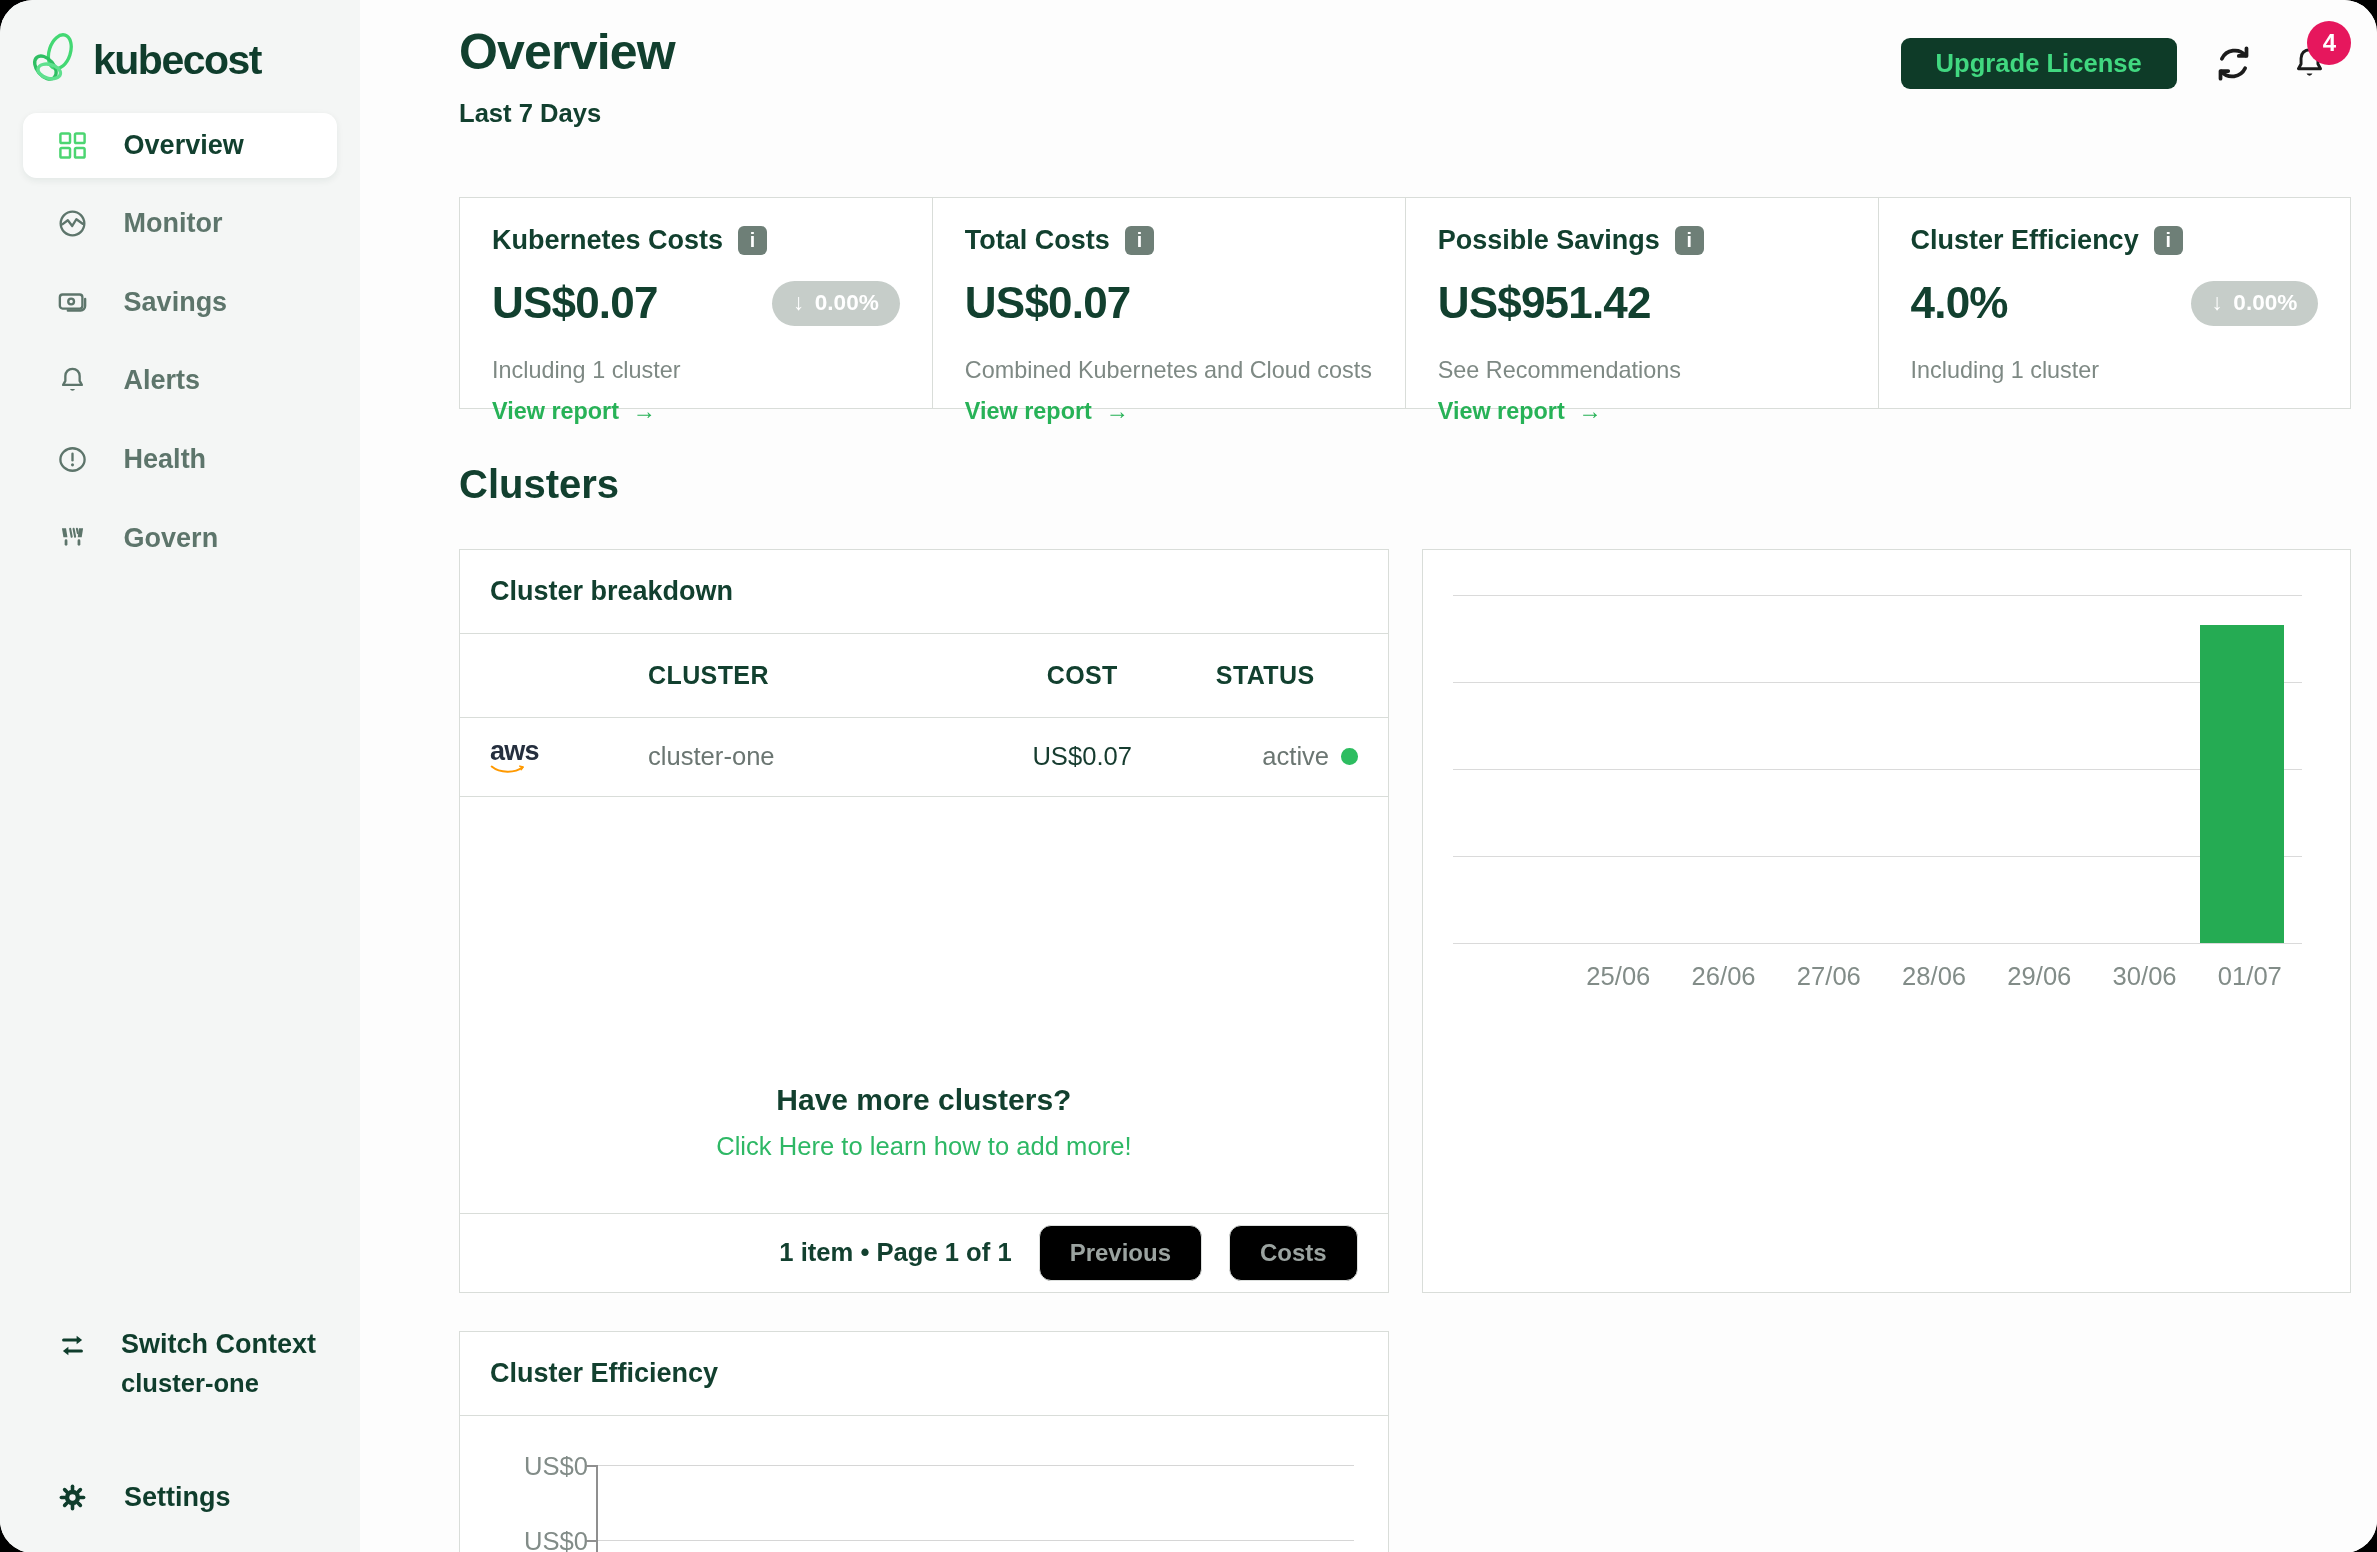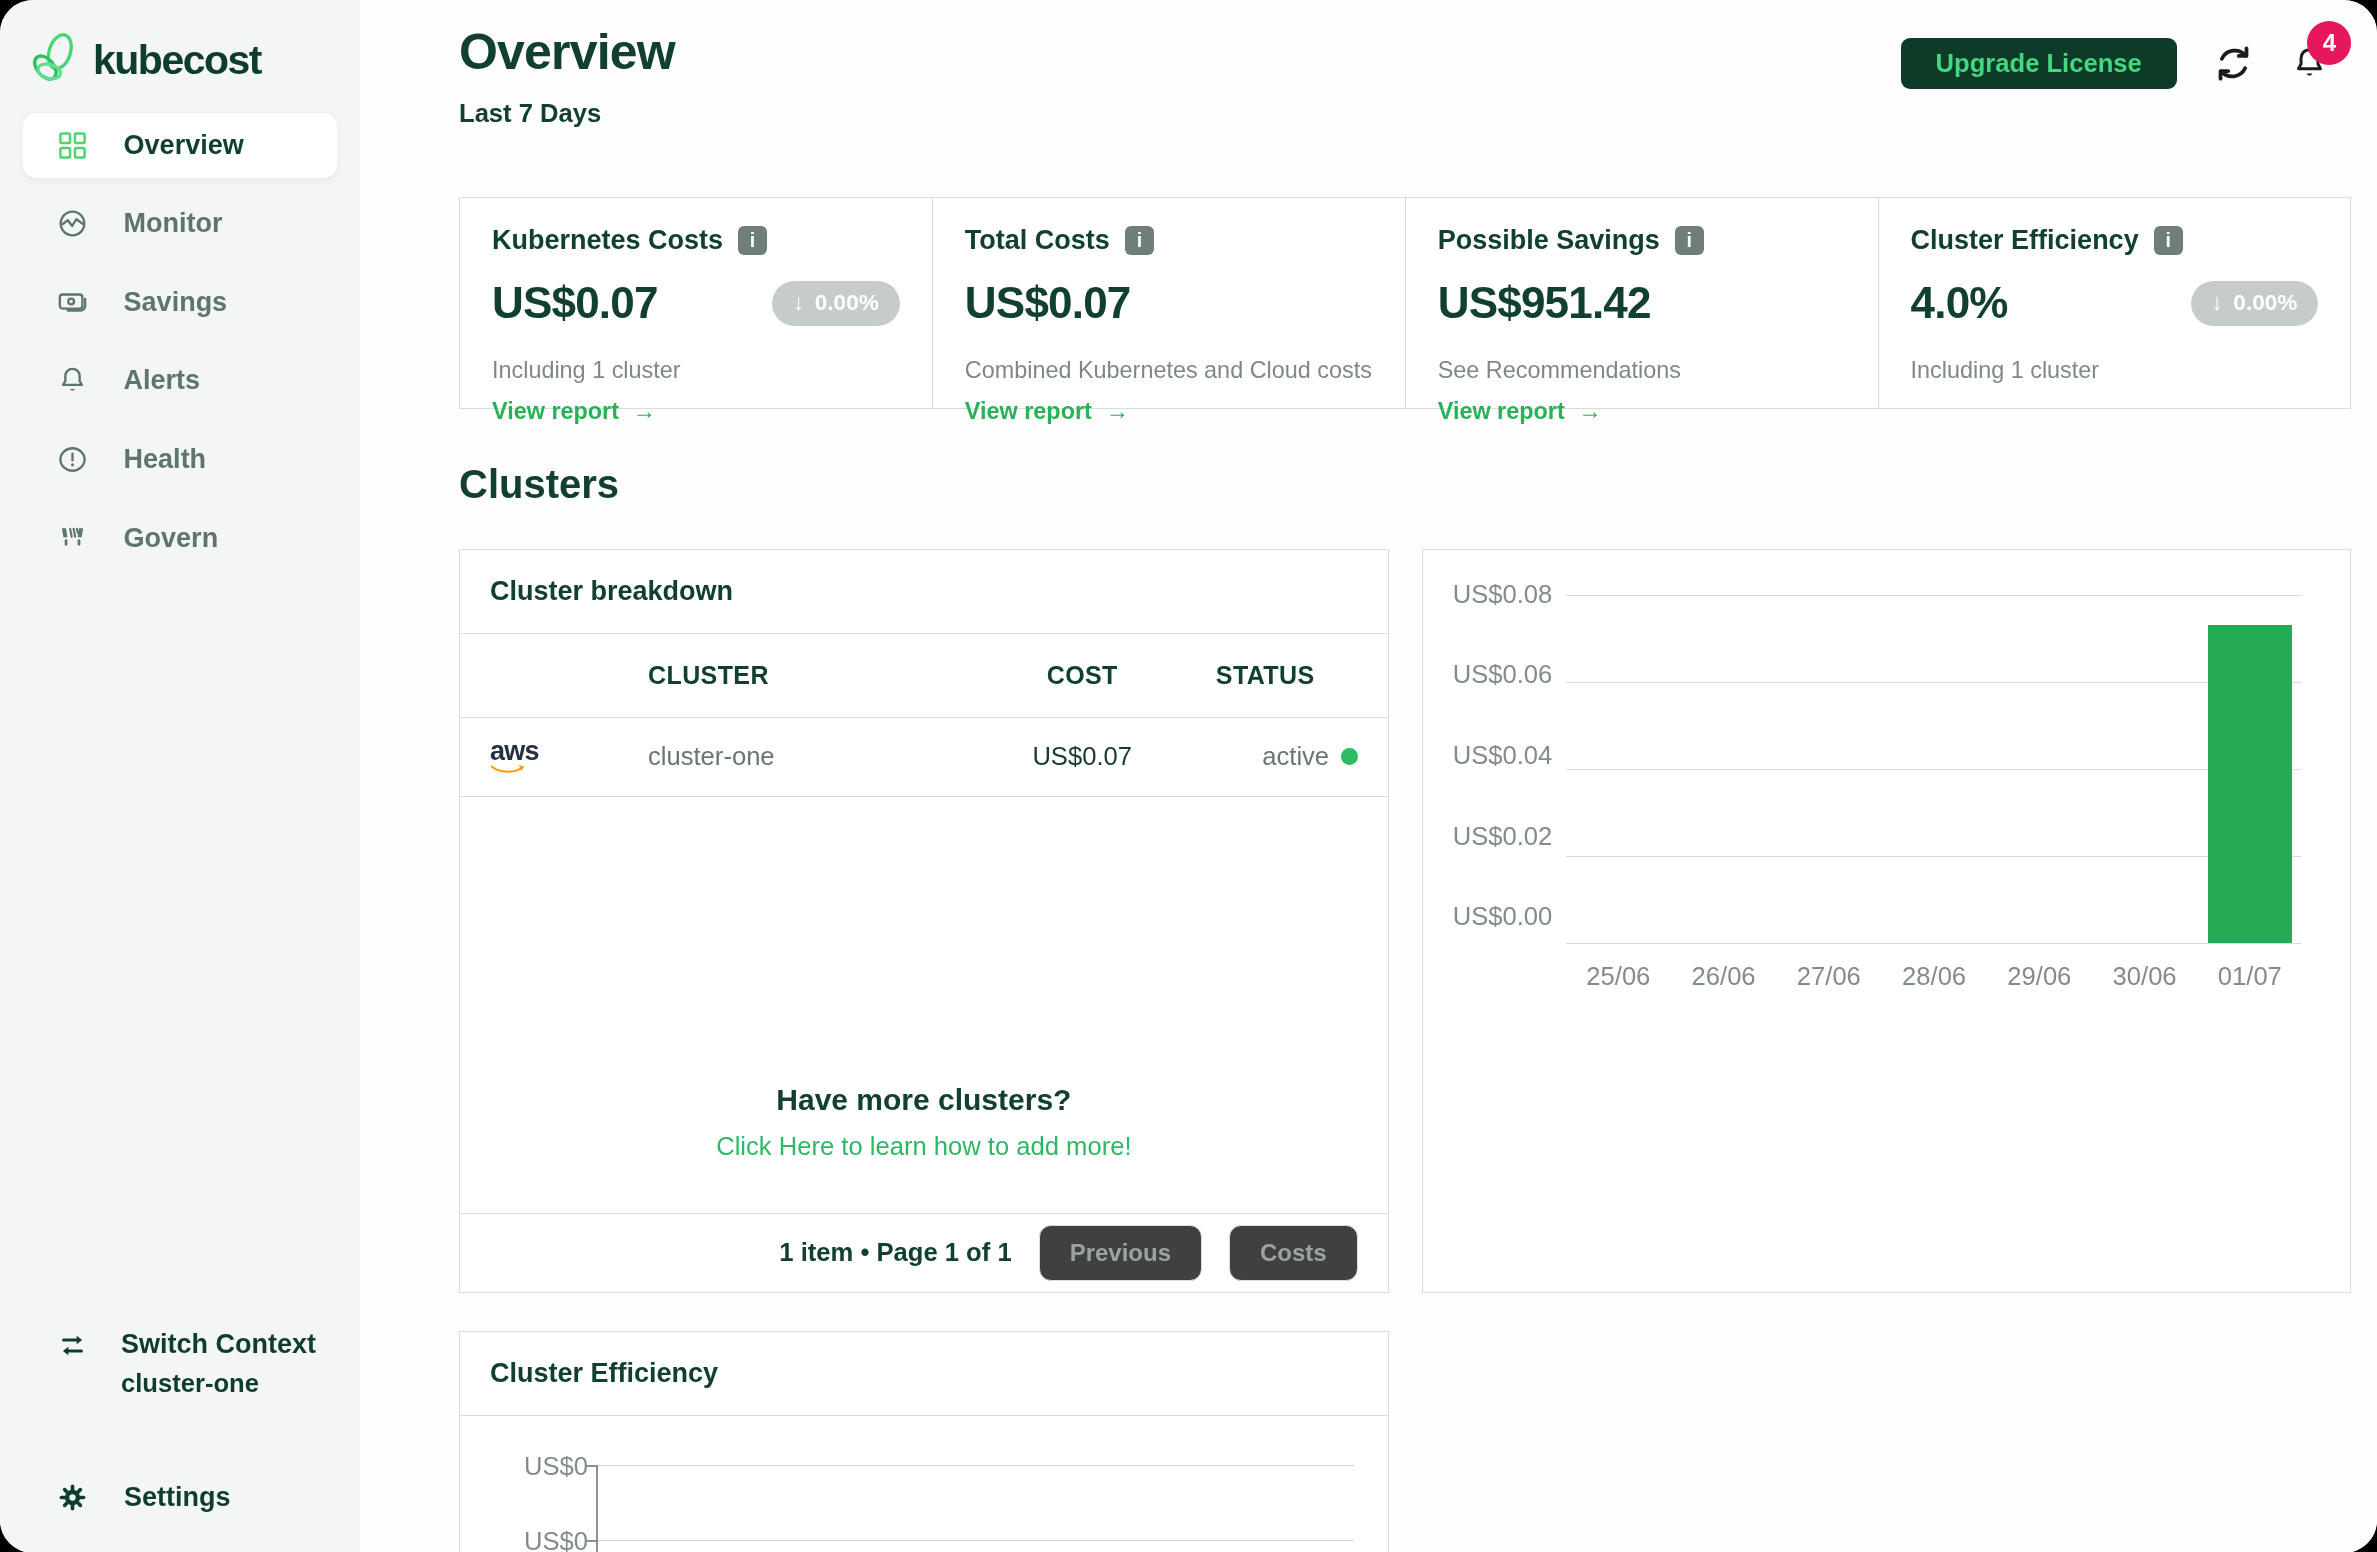--- a/index.html
+++ b/index.html
@@ -77,21 +77,21 @@
   .cost-cell { color:#163c2f; font-weight:500; }
   .status-cell { color:#6b7672; display:flex; align-items:center; justify-content:flex-end; gap:12px; }
   .status-dot { width:16.6px; height:16.6px; border-radius:50%; background:#2dbd60; }
   .empty-state { flex:1; display:flex; flex-direction:column; justify-content:flex-end;
                  align-items:center; padding-bottom:36px; }
   .empty-title { font-size:30px; font-weight:bold; color:#12402f; }
   .empty-link { margin-top:15px; font-size:25.6px; color:#2eb865; cursor:pointer; }
   .panel-footer { height:79px; flex-shrink:0; border-top:0.8px solid #d9ddd9; display:flex; align-items:center;
                   justify-content:flex-end; gap:27px; padding:0 30px;margin-top:16px; }
   .page-summary { font-size:25.6px; font-weight:bold; color:#12402f; }
-  .page-btn { height:56px; padding:0 30px; border:0.8px solid #dcdfdd; border-radius:12px; background:#404040;
+  .page-btn { height:56px; padding:0 30px; border:0.8px solid #dcdfdd; border-radius:12px; background:#000000;
               font-size:24px; font-weight:bold; color:#9ba3a0; cursor:pointer;
               font-family:"Liberation Sans", sans-serif; }
 
   
   .trend-chart { padding:45px 48px 0 30px; }
   .plot { display:flex; }
   .ylabels { width:98px; margin-right:15px; height:348px; display:flex; flex-direction:column;
              justify-content:space-between; margin-top:-12.8px; margin-bottom:-12.8px; }
   .ylabels span { font-size:25.6px; color:#828c88; line-height:25.6px; height:25.6px; }
   .gridwrap { position:relative; flex:1; height:348px; }
@@ -371,27 +371,20 @@
         <div class="panel-footer">
           <span class="page-summary">1 item • Page 1 of 1</span>
           <button class="page-btn">Previous</button>
           <button class="page-btn">Costs</button>
         </div>
       </section>
 
       <section class="panel">
         <div class="trend-chart">
           <div class="plot">
-            <div class="ylabels">
-                <span>US$0.08</span>
-                <span>US$0.06</span>
-                <span>US$0.04</span>
-                <span>US$0.02</span>
-                <span>US$0.00</span>
-              </div>
             <div class="gridwrap">
               <div class="gridline"></div>
               <div class="gridline"></div>
               <div class="gridline"></div>
               <div class="gridline"></div>
               <div class="gridline"></div>
               <div class="bars">
                   <div class="bar-col">
                     <div class="bar" style="height: 0%; background: rgb(37, 171, 83);"></div>
                   </div>

